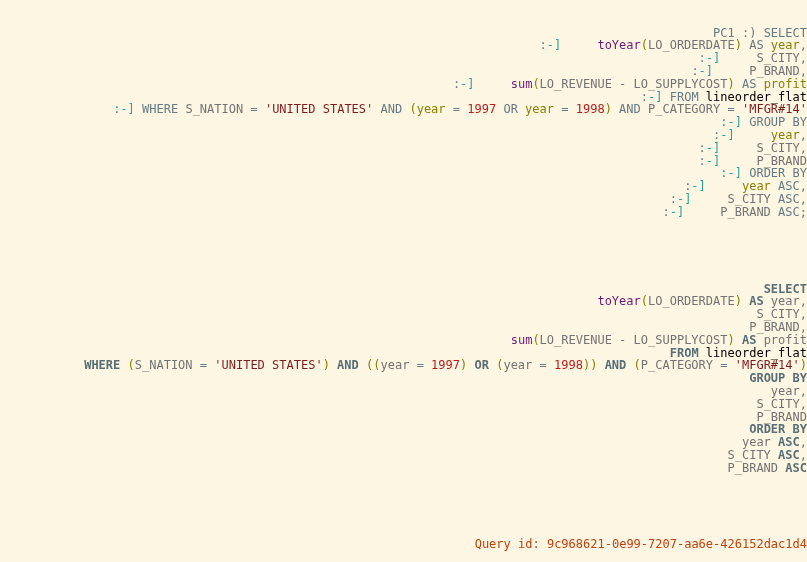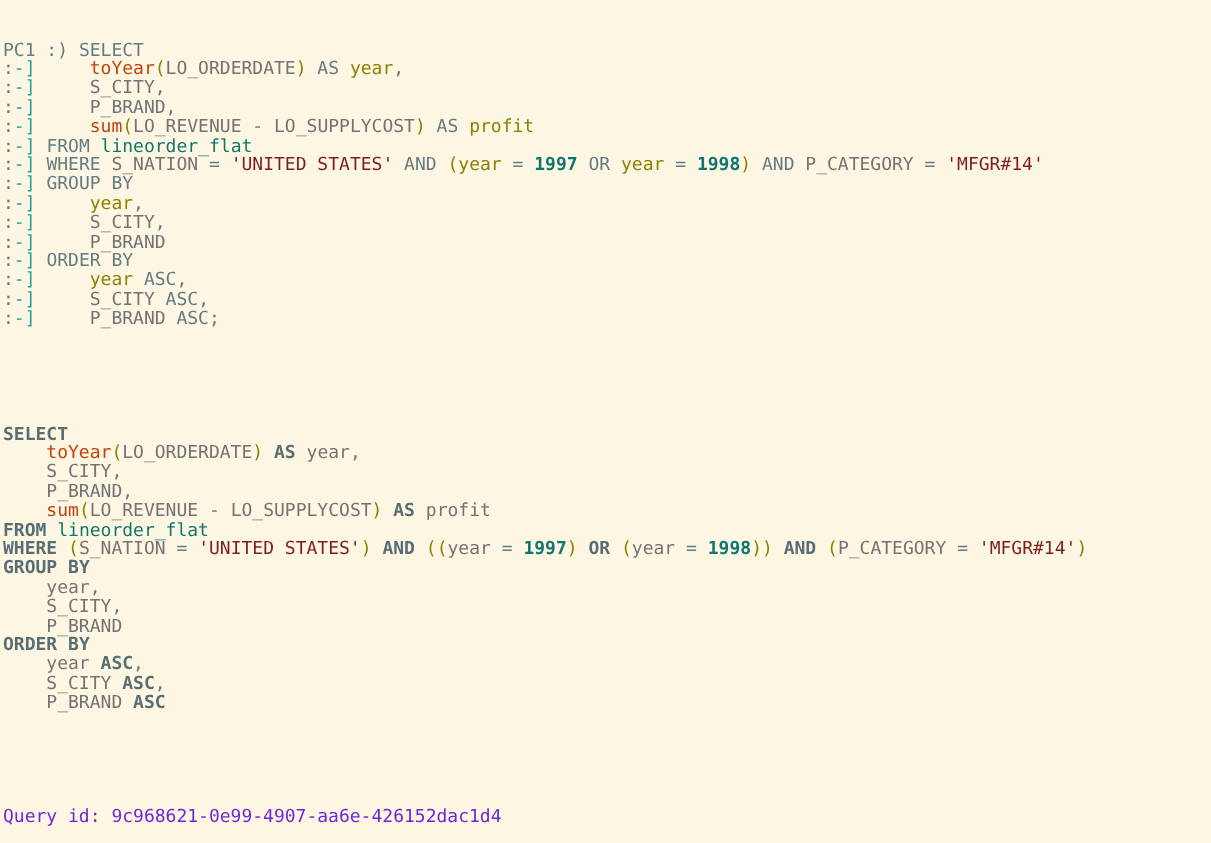--- a/index.html
+++ b/index.html
@@ -20,43 +20,43 @@
   #terminal {
     position: absolute;
     left: 0;
     top: 0;
     width: 807px;
     height: 562px;
     padding: 1px 0 0 2px;
     box-sizing: border-box;
     white-space: pre;
   }
-  .line { white-space: pre; height: 12.8px; }
+  .line { white-space: pre; height: 12.8px; text-align: right; }
   .blank { height: 12.8px; }
 
   
   .prompt-host  { color: #657b83; }
   .prompt-colon { color: #657b83; }
   .prompt-cont  { color: #2aa198; }
   .kw           { color: #657b83; }
   .kw-b         { color: #586e75; font-weight: bold; }
   .ident        { color: #737373; }
-  .func         { color: #c2410c; }
+  .func         { color: #701a75; }
   .str          { color: #7f1d1d; }
-  .num          { color: #0f766e; font-weight: bold; }
-  .tbl          { color: #0f766e; }
-  .plain        { color: #6d28d9; }
+  .num          { color: #b91c1c; }
+  .tbl          { color: #000000; }
+  .plain        { color: #c2410c; }
   .op           { color: #657b83; }
   .paren        { color: #8a8100; }
   .alias        { color: #8a8100; }
 </style>
 </head>
 <body>
 
 <div id="terminal">
   <div id="typed-block"><div class="line"><span class="prompt-host">PC1 :)</span> <span class="kw">SELECT</span></div><div class="line"><span class="prompt-colon">:</span><span class="prompt-cont">-]</span>     <span class="func">toYear</span><span class="paren">(</span><span class="ident">LO_ORDERDATE</span><span class="paren">)</span> <span class="kw">AS</span> <span class="alias">year</span><span class="op">,</span></div><div class="line"><span class="prompt-colon">:</span><span class="prompt-cont">-]</span>     <span class="ident">S_CITY</span><span class="op">,</span></div><div class="line"><span class="prompt-colon">:</span><span class="prompt-cont">-]</span>     <span class="ident">P_BRAND</span><span class="op">,</span></div><div class="line"><span class="prompt-colon">:</span><span class="prompt-cont">-]</span>     <span class="func">sum</span><span class="paren">(</span><span class="ident">LO_REVENUE</span> <span class="op">-</span> <span class="ident">LO_SUPPLYCOST</span><span class="paren">)</span> <span class="kw">AS</span> <span class="alias">profit</span></div><div class="line"><span class="prompt-colon">:</span><span class="prompt-cont">-]</span> <span class="kw">FROM</span> <span class="tbl">lineorder_flat</span></div><div class="line"><span class="prompt-colon">:</span><span class="prompt-cont">-]</span> <span class="kw">WHERE</span> <span class="ident">S_NATION</span> <span class="op">=</span> <span class="str">'UNITED STATES'</span> <span class="kw">AND</span> <span class="paren">(</span><span class="alias">year</span> <span class="op">=</span> <span class="num">1997</span> <span class="kw">OR</span> <span class="alias">year</span> <span class="op">=</span> <span class="num">1998</span><span class="paren">)</span> <span class="kw">AND</span> <span class="ident">P_CATEGORY</span> <span class="op">=</span> <span class="str">'MFGR#14'</span></div><div class="line"><span class="prompt-colon">:</span><span class="prompt-cont">-]</span> <span class="kw">GROUP</span> <span class="kw">BY</span></div><div class="line"><span class="prompt-colon">:</span><span class="prompt-cont">-]</span>     <span class="alias">year</span><span class="op">,</span></div><div class="line"><span class="prompt-colon">:</span><span class="prompt-cont">-]</span>     <span class="ident">S_CITY</span><span class="op">,</span></div><div class="line"><span class="prompt-colon">:</span><span class="prompt-cont">-]</span>     <span class="ident">P_BRAND</span></div><div class="line"><span class="prompt-colon">:</span><span class="prompt-cont">-]</span> <span class="kw">ORDER</span> <span class="kw">BY</span></div><div class="line"><span class="prompt-colon">:</span><span class="prompt-cont">-]</span>     <span class="alias">year</span> <span class="kw">ASC</span><span class="op">,</span></div><div class="line"><span class="prompt-colon">:</span><span class="prompt-cont">-]</span>     <span class="ident">S_CITY</span> <span class="kw">ASC</span><span class="op">,</span></div><div class="line"><span class="prompt-colon">:</span><span class="prompt-cont">-]</span>     <span class="ident">P_BRAND</span> <span class="kw">ASC</span><span class="op">;</span></div></div>
   <div class="blank"></div>
   <div id="formatted-block"><div class="line"><span class="kw-b">SELECT</span></div><div class="line">    <span class="func">toYear</span><span class="paren">(</span><span class="ident">LO_ORDERDATE</span><span class="paren">)</span> <span class="kw-b">AS</span> <span class="ident">year</span><span class="op">,</span></div><div class="line">    <span class="ident">S_CITY</span><span class="op">,</span></div><div class="line">    <span class="ident">P_BRAND</span><span class="op">,</span></div><div class="line">    <span class="func">sum</span><span class="paren">(</span><span class="ident">LO_REVENUE</span> <span class="op">-</span> <span class="ident">LO_SUPPLYCOST</span><span class="paren">)</span> <span class="kw-b">AS</span> <span class="ident">profit</span></div><div class="line"><span class="kw-b">FROM</span> <span class="tbl">lineorder_flat</span></div><div class="line"><span class="kw-b">WHERE</span> <span class="paren">(</span><span class="ident">S_NATION</span> <span class="op">=</span> <span class="str">'UNITED STATES'</span><span class="paren">)</span> <span class="kw-b">AND</span> <span class="paren">(</span><span class="paren">(</span><span class="ident">year</span> <span class="op">=</span> <span class="num">1997</span><span class="paren">)</span> <span class="kw-b">OR</span> <span class="paren">(</span><span class="ident">year</span> <span class="op">=</span> <span class="num">1998</span><span class="paren">)</span><span class="paren">)</span> <span class="kw-b">AND</span> <span class="paren">(</span><span class="ident">P_CATEGORY</span> <span class="op">=</span> <span class="str">'MFGR#14'</span><span class="paren">)</span></div><div class="line"><span class="kw-b">GROUP</span> <span class="kw-b">BY</span></div><div class="line">    <span class="ident">year</span><span class="op">,</span></div><div class="line">    <span class="ident">S_CITY</span><span class="op">,</span></div><div class="line">    <span class="ident">P_BRAND</span></div><div class="line"><span class="kw-b">ORDER</span> <span class="kw-b">BY</span></div><div class="line">    <span class="ident">year</span> <span class="kw-b">ASC</span><span class="op">,</span></div><div class="line">    <span class="ident">S_CITY</span> <span class="kw-b">ASC</span><span class="op">,</span></div><div class="line">    <span class="ident">P_BRAND</span> <span class="kw-b">ASC</span></div></div>
   <div class="blank"></div>
-  <div id="queryid-line" class="line"><span class="plain">Query id: </span><span class="plain">9c968621-0e99-4907-aa6e-426152dac1d4</span></div>
+  <div id="queryid-line" class="line"><span class="plain">Query id: </span><span class="plain">9c968621-0e99-7207-aa6e-426152dac1d4</span></div>
   
   
 </div>
 
 </body></html>

